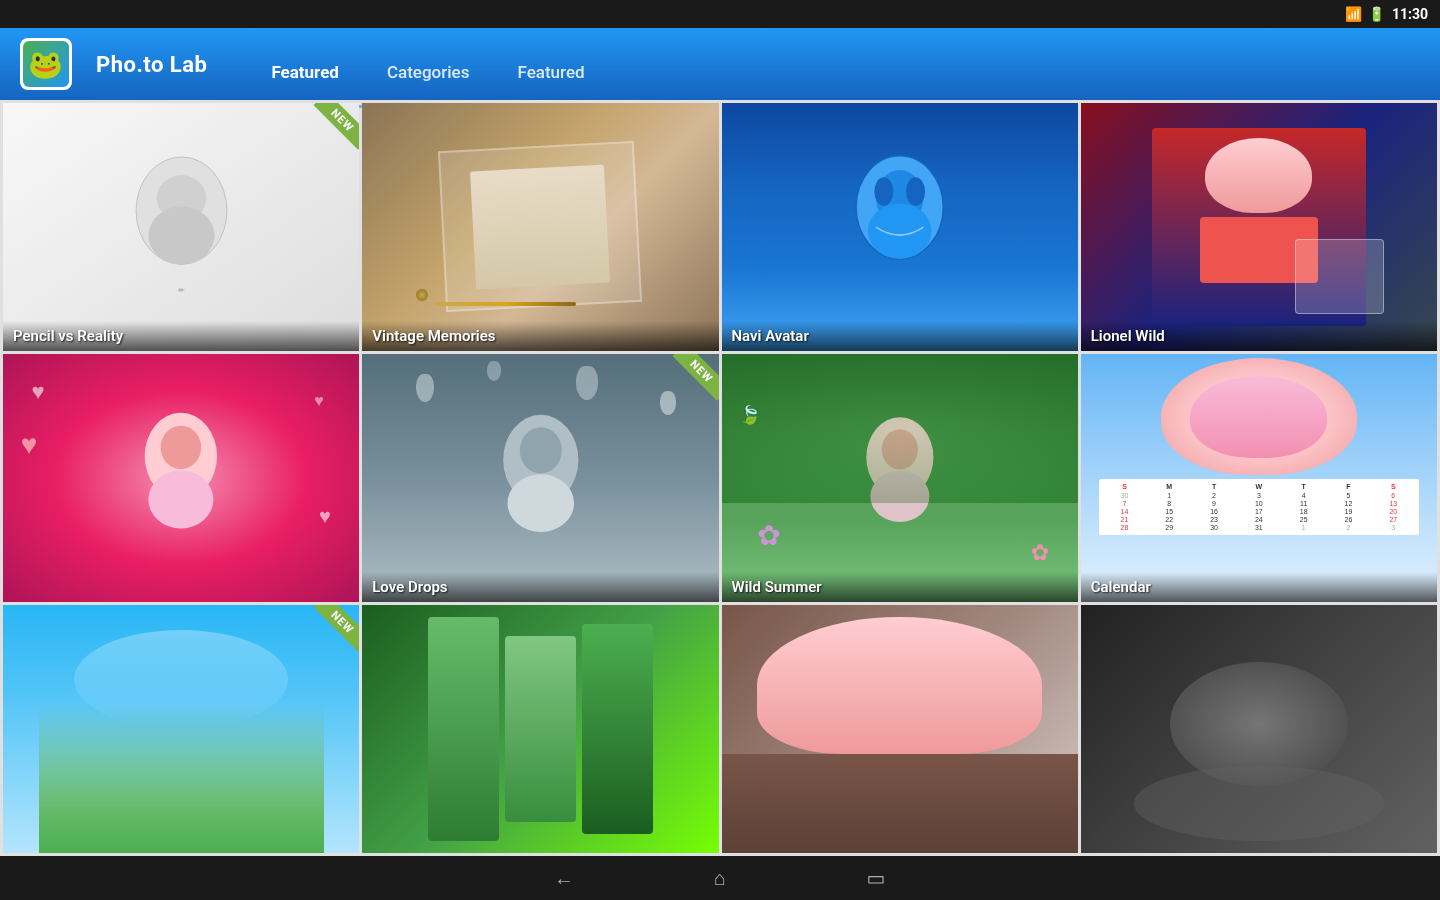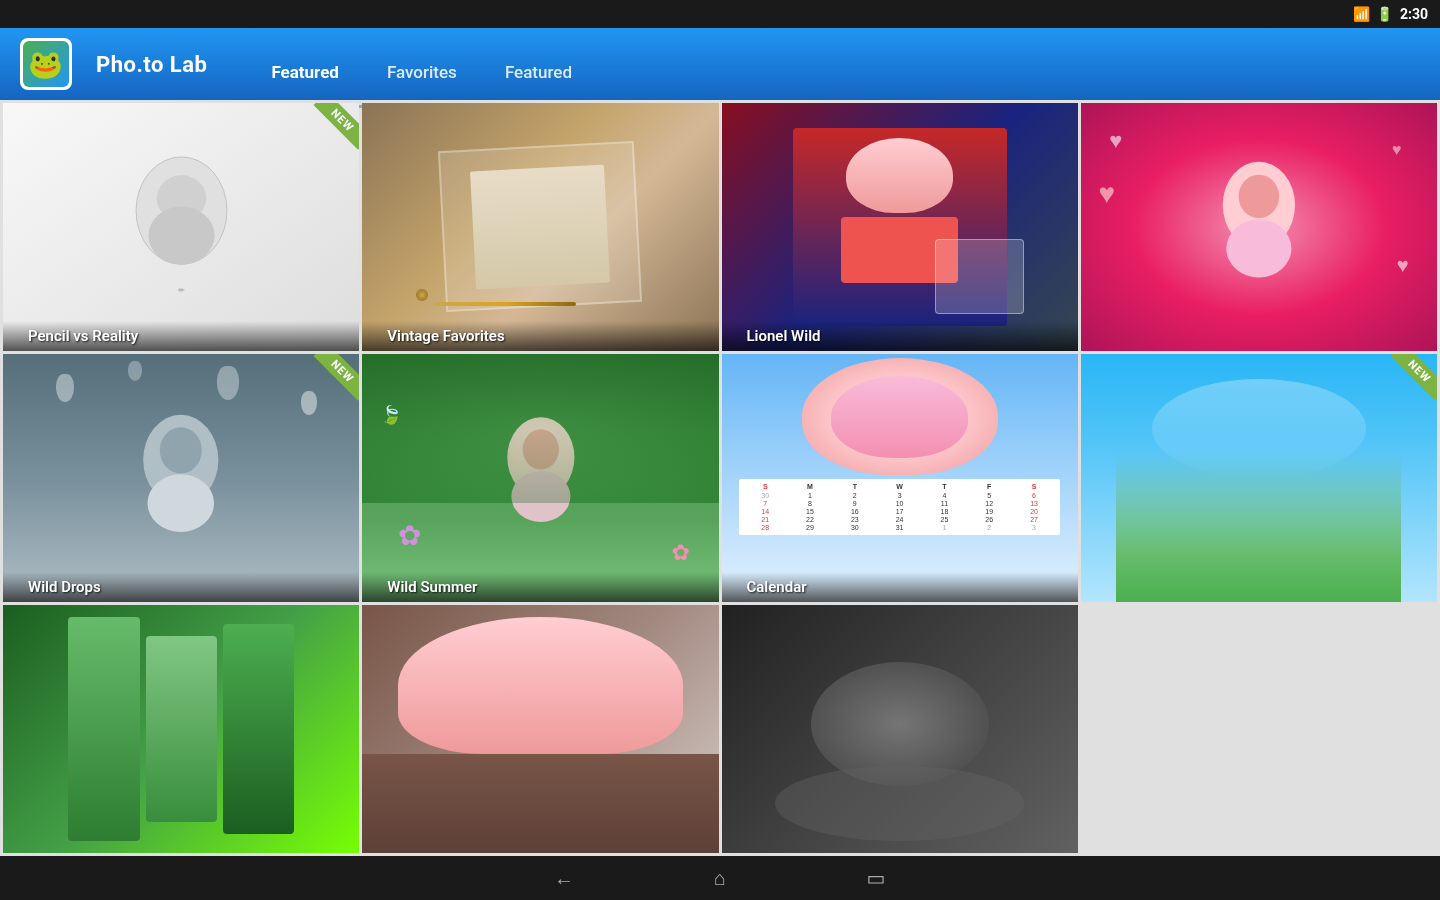--- a/index.html
+++ b/index.html
@@ -125,21 +125,21 @@
       height: 100%;
       display: flex;
       align-items: center;
       justify-content: center;
     }
     .item-label {
       position: absolute;
       bottom: 0;
       left: 0;
       right: 0;
-      padding: 6px 25px;
+      padding: 6px 10px;
       background: linear-gradient(to top, rgba(0,0,0,0.65), transparent);
       color: white;
       font-size: 15px;
       font-weight: 600;
       text-shadow: 1px 1px 2px rgba(0,0,0,0.8);
     }
     .new-badge {
       position: absolute;
       top: 0;
       right: 0;
@@ -227,34 +227,34 @@
       height: 100%;
     }
   </style>
 </head>
 <body>
 
 <div class="status-bar">
   <div class="status-bar-right">
     <span class="wifi-icon">📶</span>
     <span class="battery-icon">🔋</span>
-    <span class="time-text">2:30</span>
+    <span class="time-text">11:30</span>
   </div>
 </div>
 
 <div class="nav-bar">
   <div class="app-logo">
     <div class="app-logo-inner">
       <span class="app-logo-face">🐸</span>
     </div>
   </div>
   <span class="app-name">Pho.to Lab</span>
   <div class="nav-tabs">
     <div class="nav-tab active">Featured</div>
-    <div class="nav-tab">Favorites</div>
+    <div class="nav-tab">Categories</div>
     <div class="nav-tab">Featured</div>
   </div>
 </div>
 
 <div class="content-area">
 
   <div class="grid-item">
     <div class="grid-placeholder photo-pencil-content">
       <div style="width:100%;height:100%;background:linear-gradient(to bottom right,#f8f8f8,#ddd);display:flex;align-items:center;justify-content:center;">
         <svg width="80%" height="80%" viewBox="0 0 200 240" xmlns="http://www.w3.org/2000/svg">
@@ -274,23 +274,39 @@
   <div class="grid-item">
     <div class="grid-placeholder photo-vintage" style="position:relative;">
       <div style="width:100%;height:100%;background:linear-gradient(135deg,#8B7355 0%,#C4A46B 40%,#D4B896 60%,#8B7355 100%);display:flex;align-items:center;justify-content:center;">
         <div style="width:55%;height:65%;background:rgba(255,255,255,0.15);border:2px solid rgba(255,255,255,0.3);display:flex;align-items:center;justify-content:center;transform:rotate(-3deg);">
           <div style="width:70%;height:75%;background:linear-gradient(to bottom,#e8dcc8,#d4c8a8);border-radius:2px;"></div>
         </div>
         <div style="position:absolute;bottom:20%;left:15%;width:12px;height:12px;border-radius:50%;background:radial-gradient(#c8a850,#8B6914);"></div>
         <div style="position:absolute;bottom:18%;left:20%;width:40%;height:4px;background:linear-gradient(to right,#c8a850,#DAA520,#8B6914);border-radius:2px;"></div>
       </div>
     </div>
-    <div class="item-label">Vintage Favorites</div>
-  </div>
-
+    <div class="item-label">Vintage Memories</div>
+  </div>
+
+  <div class="grid-item">
+    <div class="grid-placeholder photo-avatar">
+      <div style="width:100%;height:100%;background:linear-gradient(to bottom,#0D47A1,#1565C0,#1976D2,#42A5F5);display:flex;align-items:center;justify-content:center;">
+        <svg width="70%" height="80%" viewBox="0 0 200 250" xmlns="http://www.w3.org/2000/svg">
+          <ellipse cx="100" cy="100" rx="55" ry="65" fill="#42A5F5" stroke="#1565C0" stroke-width="2"></ellipse>
+          <ellipse cx="100" cy="88" rx="30" ry="35" fill="#1E88E5"></ellipse>
+          <ellipse cx="80" cy="80" rx="12" ry="18" fill="#1565C0"></ellipse>
+          <ellipse cx="120" cy="80" rx="12" ry="18" fill="#1565C0"></ellipse>
+          <line x1="100" y1="105" x2="100" y2="120" stroke="#90CAF9" stroke-width="2"></line>
+          <ellipse cx="100" cy="130" rx="40" ry="35" fill="#2196F3"></ellipse>
+          <path d="M70 125 Q100 145 130 125" fill="none" stroke="#90CAF9" stroke-width="2"></path>
+        </svg>
+      </div>
+    </div>
+    <div class="item-label">Navi Avatar</div>
+  </div>
 
   <div class="grid-item">
     <div class="grid-placeholder photo-messi">
       <div style="width:100%;height:100%;background:linear-gradient(135deg,#880E1F 0%,#1a237e 50%,#37474F 100%);display:flex;align-items:center;justify-content:center;position:relative;">
         <div style="width:60%;height:80%;background:linear-gradient(to bottom,#C62828,#1A237E);border-radius:4px;display:flex;flex-direction:column;align-items:center;padding-top:10px;">
           <div style="width:50%;height:40%;background:linear-gradient(to bottom,#FFCDD2,#EF9A9A);border-radius:50% 50% 45% 45%;margin-bottom:4px;"></div>
           <div style="width:55%;height:35%;background:#EF5350;border-radius:4px;"></div>
         </div>
         <div style="position:absolute;bottom:15%;right:15%;width:25%;height:30%;background:rgba(255,255,255,0.2);border-radius:4px;border:1px solid rgba(255,255,255,0.4);"></div>
       </div>
@@ -325,21 +341,21 @@
         <svg width="65%" height="70%" viewBox="0 0 200 240" xmlns="http://www.w3.org/2000/svg">
           <ellipse cx="100" cy="95" rx="52" ry="62" fill="#B0BEC5"></ellipse>
           <ellipse cx="100" cy="82" rx="29" ry="32" fill="#90A4AE"></ellipse>
           <ellipse cx="100" cy="155" rx="46" ry="40" fill="#CFD8DC"></ellipse>
         </svg>
       </div>
     </div>
     <div class="new-badge">
       <div class="new-badge-inner">NEW</div>
     </div>
-    <div class="item-label">Wild Drops</div>
+    <div class="item-label">Love Drops</div>
   </div>
 
   <div class="grid-item">
     <div class="grid-placeholder photo-nature">
       <div style="width:100%;height:100%;background:linear-gradient(to bottom,#1B5E20,#2E7D32,#388E3C,#66BB6A);display:flex;align-items:center;justify-content:center;position:relative;overflow:hidden;">
         <div style="position:absolute;top:0;left:0;right:0;height:60%;background:radial-gradient(ellipse at center,rgba(102,187,106,0.3),rgba(46,125,50,0.5));"></div>
         <div style="position:absolute;bottom:0;left:0;right:0;height:40%;background:rgba(165,214,167,0.3);"></div>
 
         <div style="position:absolute;bottom:20%;left:10%;font-size:28px;color:#CE93D8;">✿</div>
         <div style="position:absolute;bottom:15%;right:8%;font-size:22px;color:#F48FB1;">✿</div>

